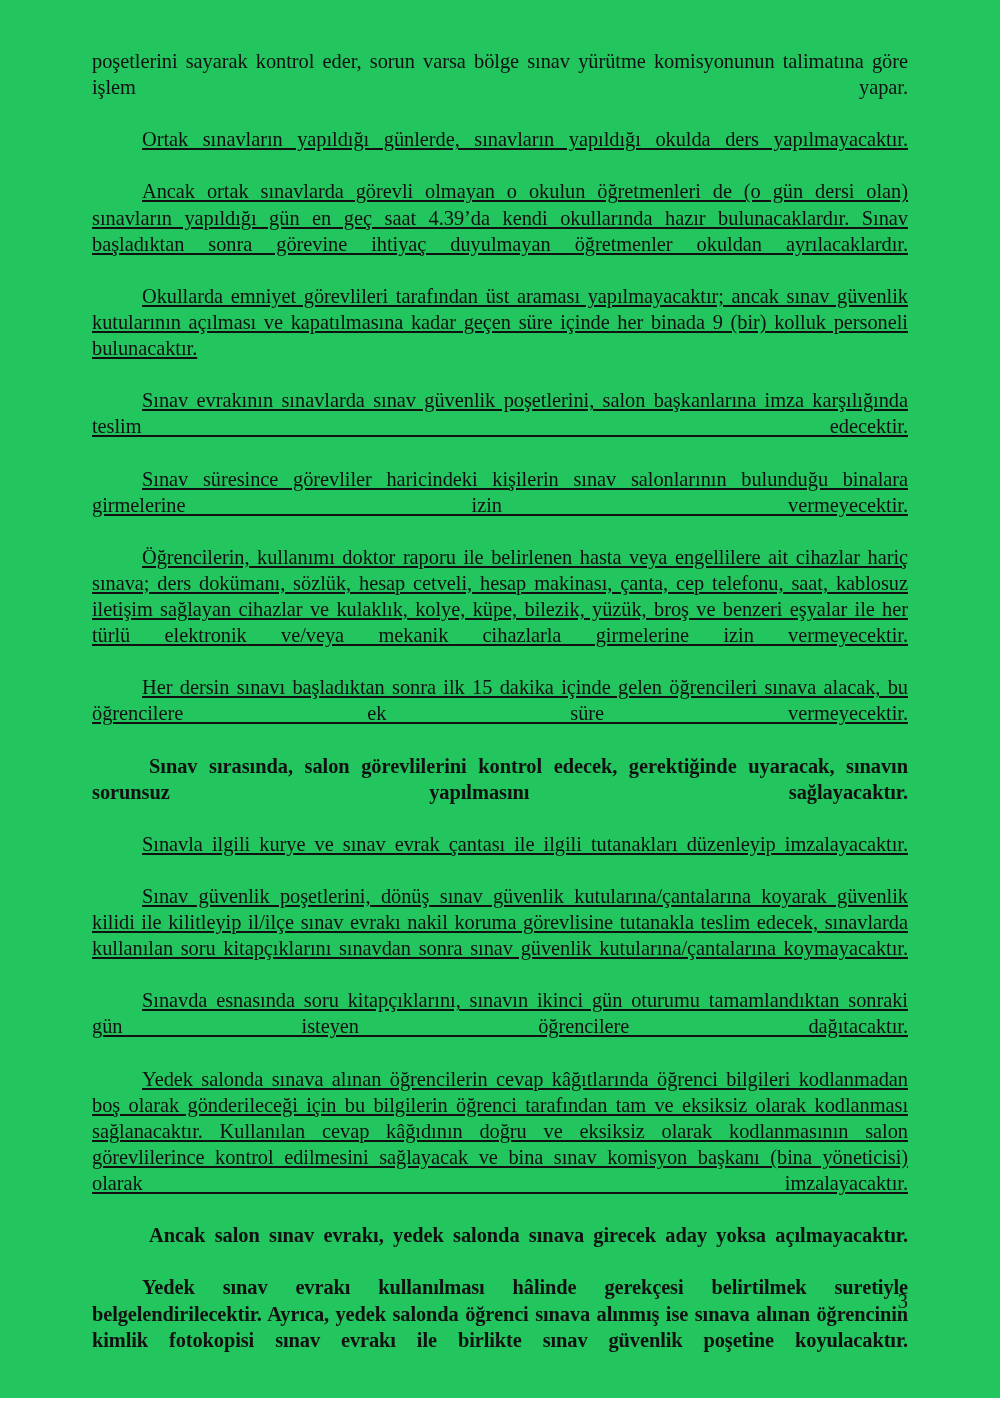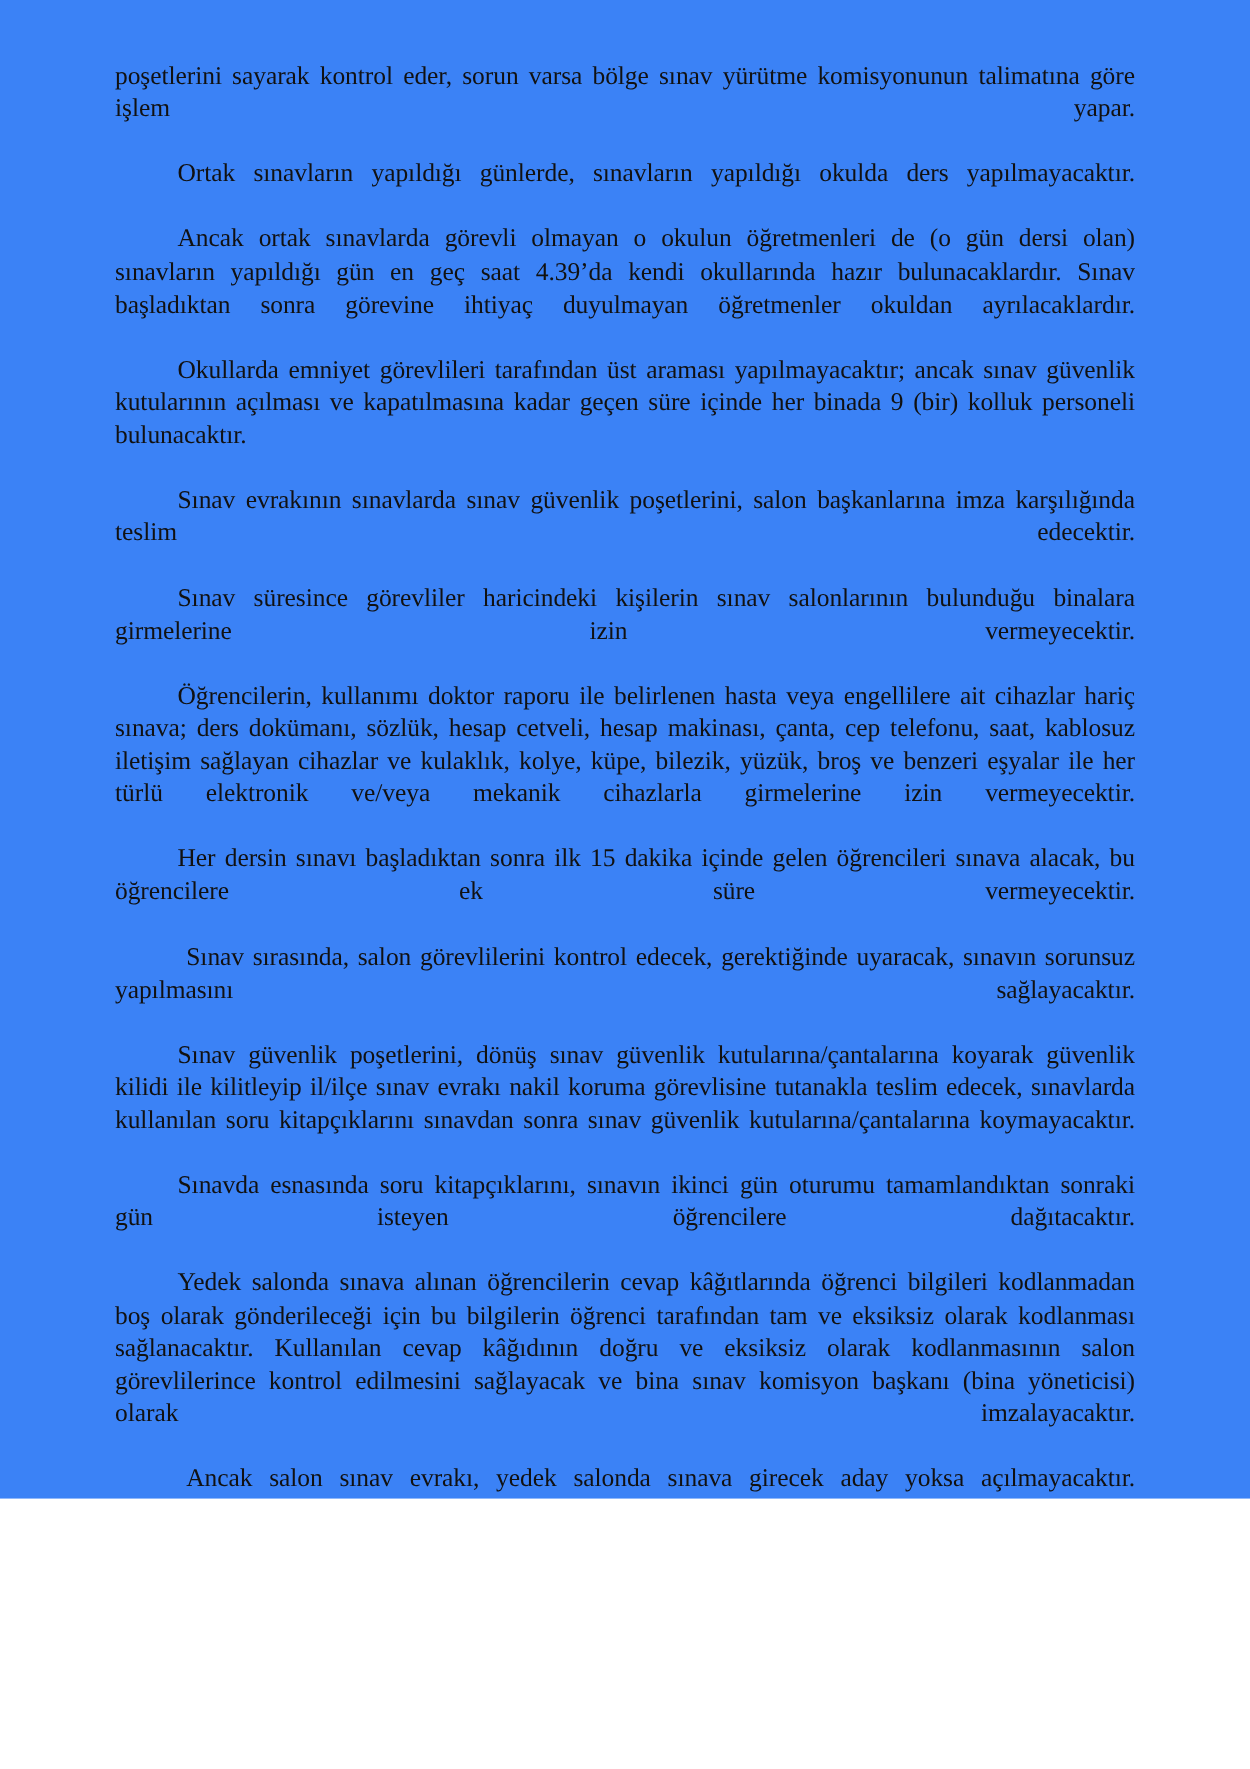--- a/index.html
+++ b/index.html
@@ -7,22 +7,22 @@
     padding: 0;
     background: #ffffff;
   }
   body {
     font-family: "Liberation Serif", "DejaVu Serif", serif;
     color: #000000;
   }
   .page {
     position: relative;
     width: 1000px;
-    height: 1199px;
-    background: #3b82f6;
+    height: 1398px;
+    background: #22c55e;
     overflow: hidden;
     box-sizing: border-box;
   }
   .text-column {
     position: absolute;
     left: 92px;
     top: 48px;
     width: 816px;
   }
   p.para {
@@ -32,23 +32,25 @@
     text-justify: inter-word;
     font-size: 20.4px;
     line-height: 26.1px;
     letter-spacing: -0.05px;
     word-spacing: 0px;
     text-indent: 0;
     color: #111111;
   }
   p.indent {
     text-indent: 50px;
+    text-decoration: underline;
   }
   p.indent-wide {
     text-indent: 57px;
+    font-weight: bold;
   }
   p.bold {
     font-weight: bold;
     text-indent: 50px;
     letter-spacing: -0.1px;
   }
   
   p.para::after {
     content: "";
     display: inline-block;
@@ -73,20 +75,21 @@
 
     <p class="para">poşetlerini sayarak kontrol eder, sorun varsa bölge sınav yürütme komisyonunun talimatına göre işlem yapar.</p>
     <p class="para indent">Ortak sınavların yapıldığı günlerde, sınavların yapıldığı okulda ders yapılmayacaktır.</p>
     <p class="para indent">Ancak ortak sınavlarda görevli olmayan o okulun öğretmenleri de (o gün dersi olan) sınavların yapıldığı gün en geç saat 4.39’da kendi okullarında hazır bulunacaklardır. Sınav başladıktan sonra görevine ihtiyaç duyulmayan öğretmenler okuldan ayrılacaklardır.</p>
     <p class="para indent">Okullarda emniyet görevlileri tarafından üst araması yapılmayacaktır; ancak sınav güvenlik kutularının açılması ve kapatılmasına kadar geçen süre içinde her binada 9 (bir) kolluk personeli bulunacaktır.</p>
     <p class="para indent">Sınav evrakının sınavlarda sınav güvenlik poşetlerini, salon başkanlarına imza karşılığında teslim edecektir.</p>
     <p class="para indent">Sınav süresince görevliler haricindeki kişilerin sınav salonlarının bulunduğu binalara girmelerine izin vermeyecektir.</p>
     <p class="para indent">Öğrencilerin,  kullanımı doktor raporu ile belirlenen hasta veya engellilere ait cihazlar hariç sınava; ders dokümanı, sözlük, hesap cetveli, hesap makinası, çanta, cep telefonu, saat, kablosuz iletişim sağlayan cihazlar ve kulaklık, kolye, küpe, bilezik, yüzük, broş ve benzeri eşyalar ile her türlü elektronik ve/veya mekanik cihazlarla girmelerine izin vermeyecektir.</p>
     <p class="para indent">Her dersin sınavı başladıktan sonra ilk 15 dakika içinde gelen öğrencileri sınava alacak,  bu öğrencilere ek süre vermeyecektir.</p>
     <p class="para indent-wide">Sınav sırasında, salon görevlilerini kontrol edecek, gerektiğinde uyaracak, sınavın sorunsuz yapılmasını sağlayacaktır.</p>
+    <p class="para indent">Sınavla ilgili kurye ve sınav evrak çantası ile ilgili tutanakları düzenleyip imzalayacaktır.</p>
     <p class="para indent">Sınav güvenlik poşetlerini, dönüş sınav güvenlik kutularına/çantalarına koyarak güvenlik kilidi ile kilitleyip il/ilçe sınav evrakı nakil koruma görevlisine tutanakla teslim edecek, sınavlarda kullanılan soru kitapçıklarını sınavdan sonra sınav güvenlik kutularına/çantalarına koymayacaktır.</p>
     <p class="para indent">Sınavda esnasında soru kitapçıklarını, sınavın ikinci gün oturumu tamamlandıktan sonraki gün isteyen öğrencilere dağıtacaktır.</p>
     <p class="para indent">Yedek salonda sınava alınan öğrencilerin cevap kâğıtlarında öğrenci bilgileri kodlanmadan boş olarak gönderileceği için bu bilgilerin öğrenci tarafından tam ve eksiksiz olarak kodlanması sağlanacaktır. Kullanılan cevap kâğıdının doğru ve eksiksiz olarak kodlanmasının salon görevlilerince kontrol edilmesini sağlayacak ve bina sınav komisyon başkanı (bina yöneticisi) olarak imzalayacaktır.</p>
     <p class="para indent-wide">Ancak salon sınav evrakı, yedek salonda sınava girecek aday yoksa açılmayacaktır.</p>
     <p class="para bold">Yedek sınav evrakı kullanılması hâlinde gerekçesi belirtilmek suretiyle belgelendirilecektir. Ayrıca, yedek salonda öğrenci sınava alınmış ise sınava alınan öğrencinin kimlik fotokopisi sınav evrakı ile birlikte sınav güvenlik poşetine koyulacaktır.</p>
 
   </div>
 
   <div class="page-number">3</div>
 

